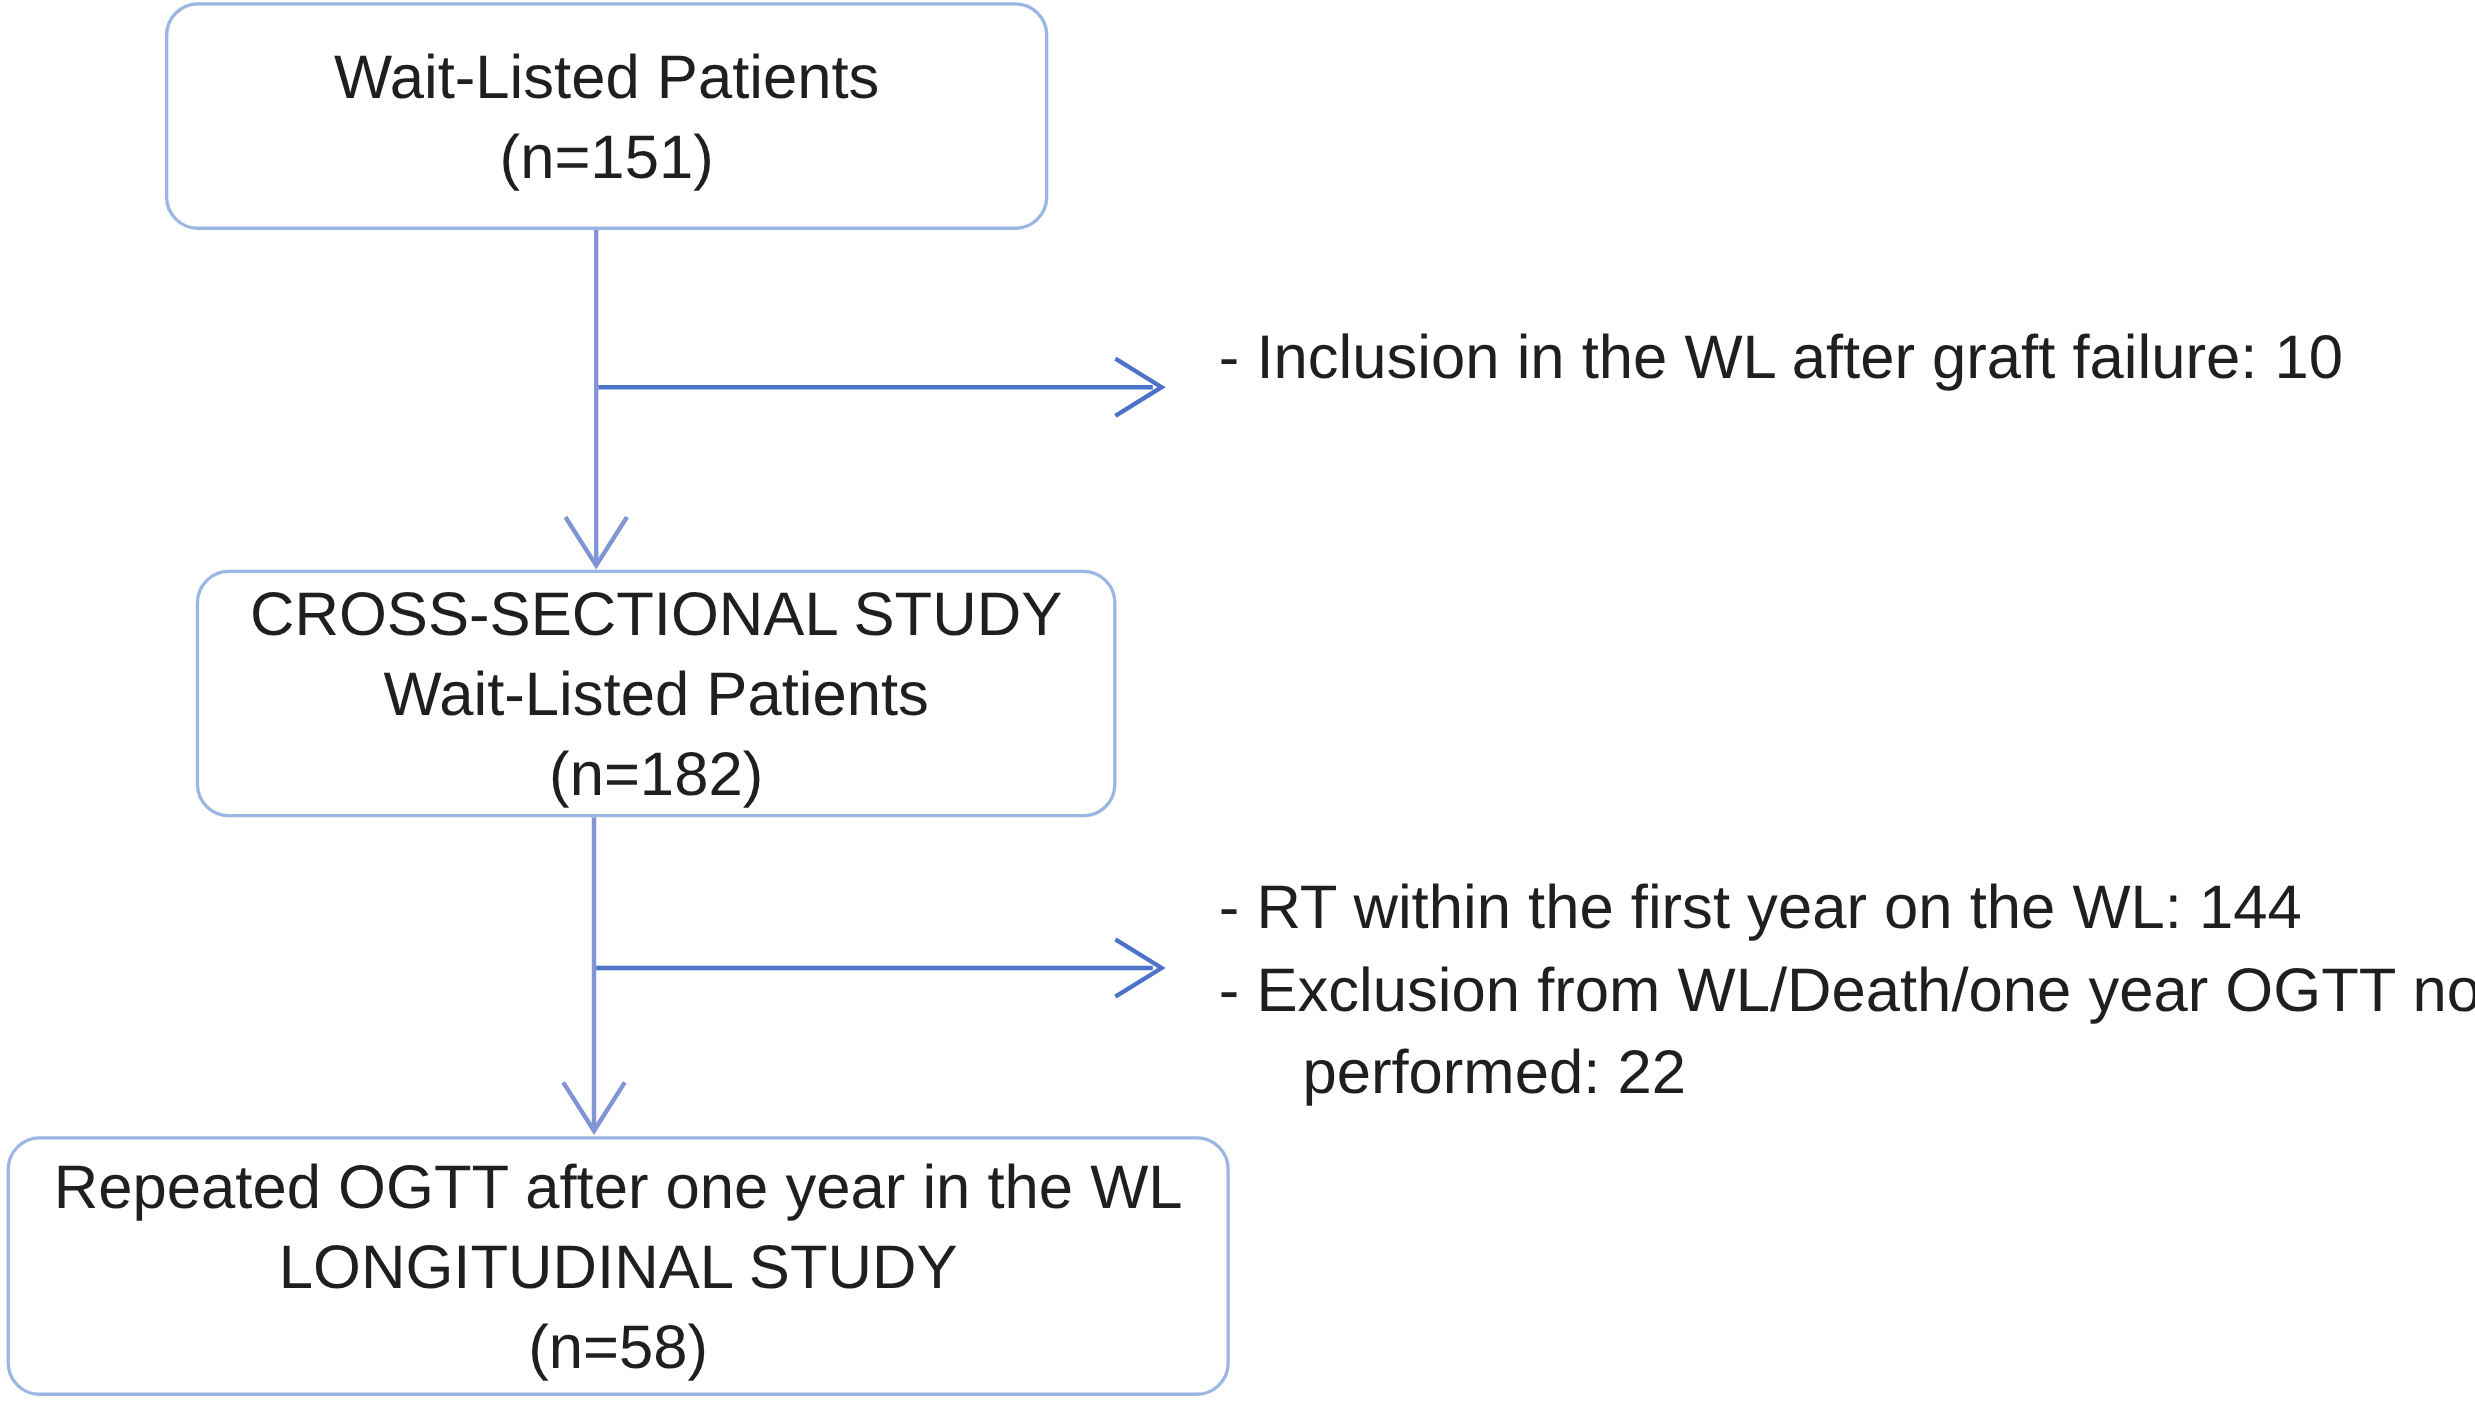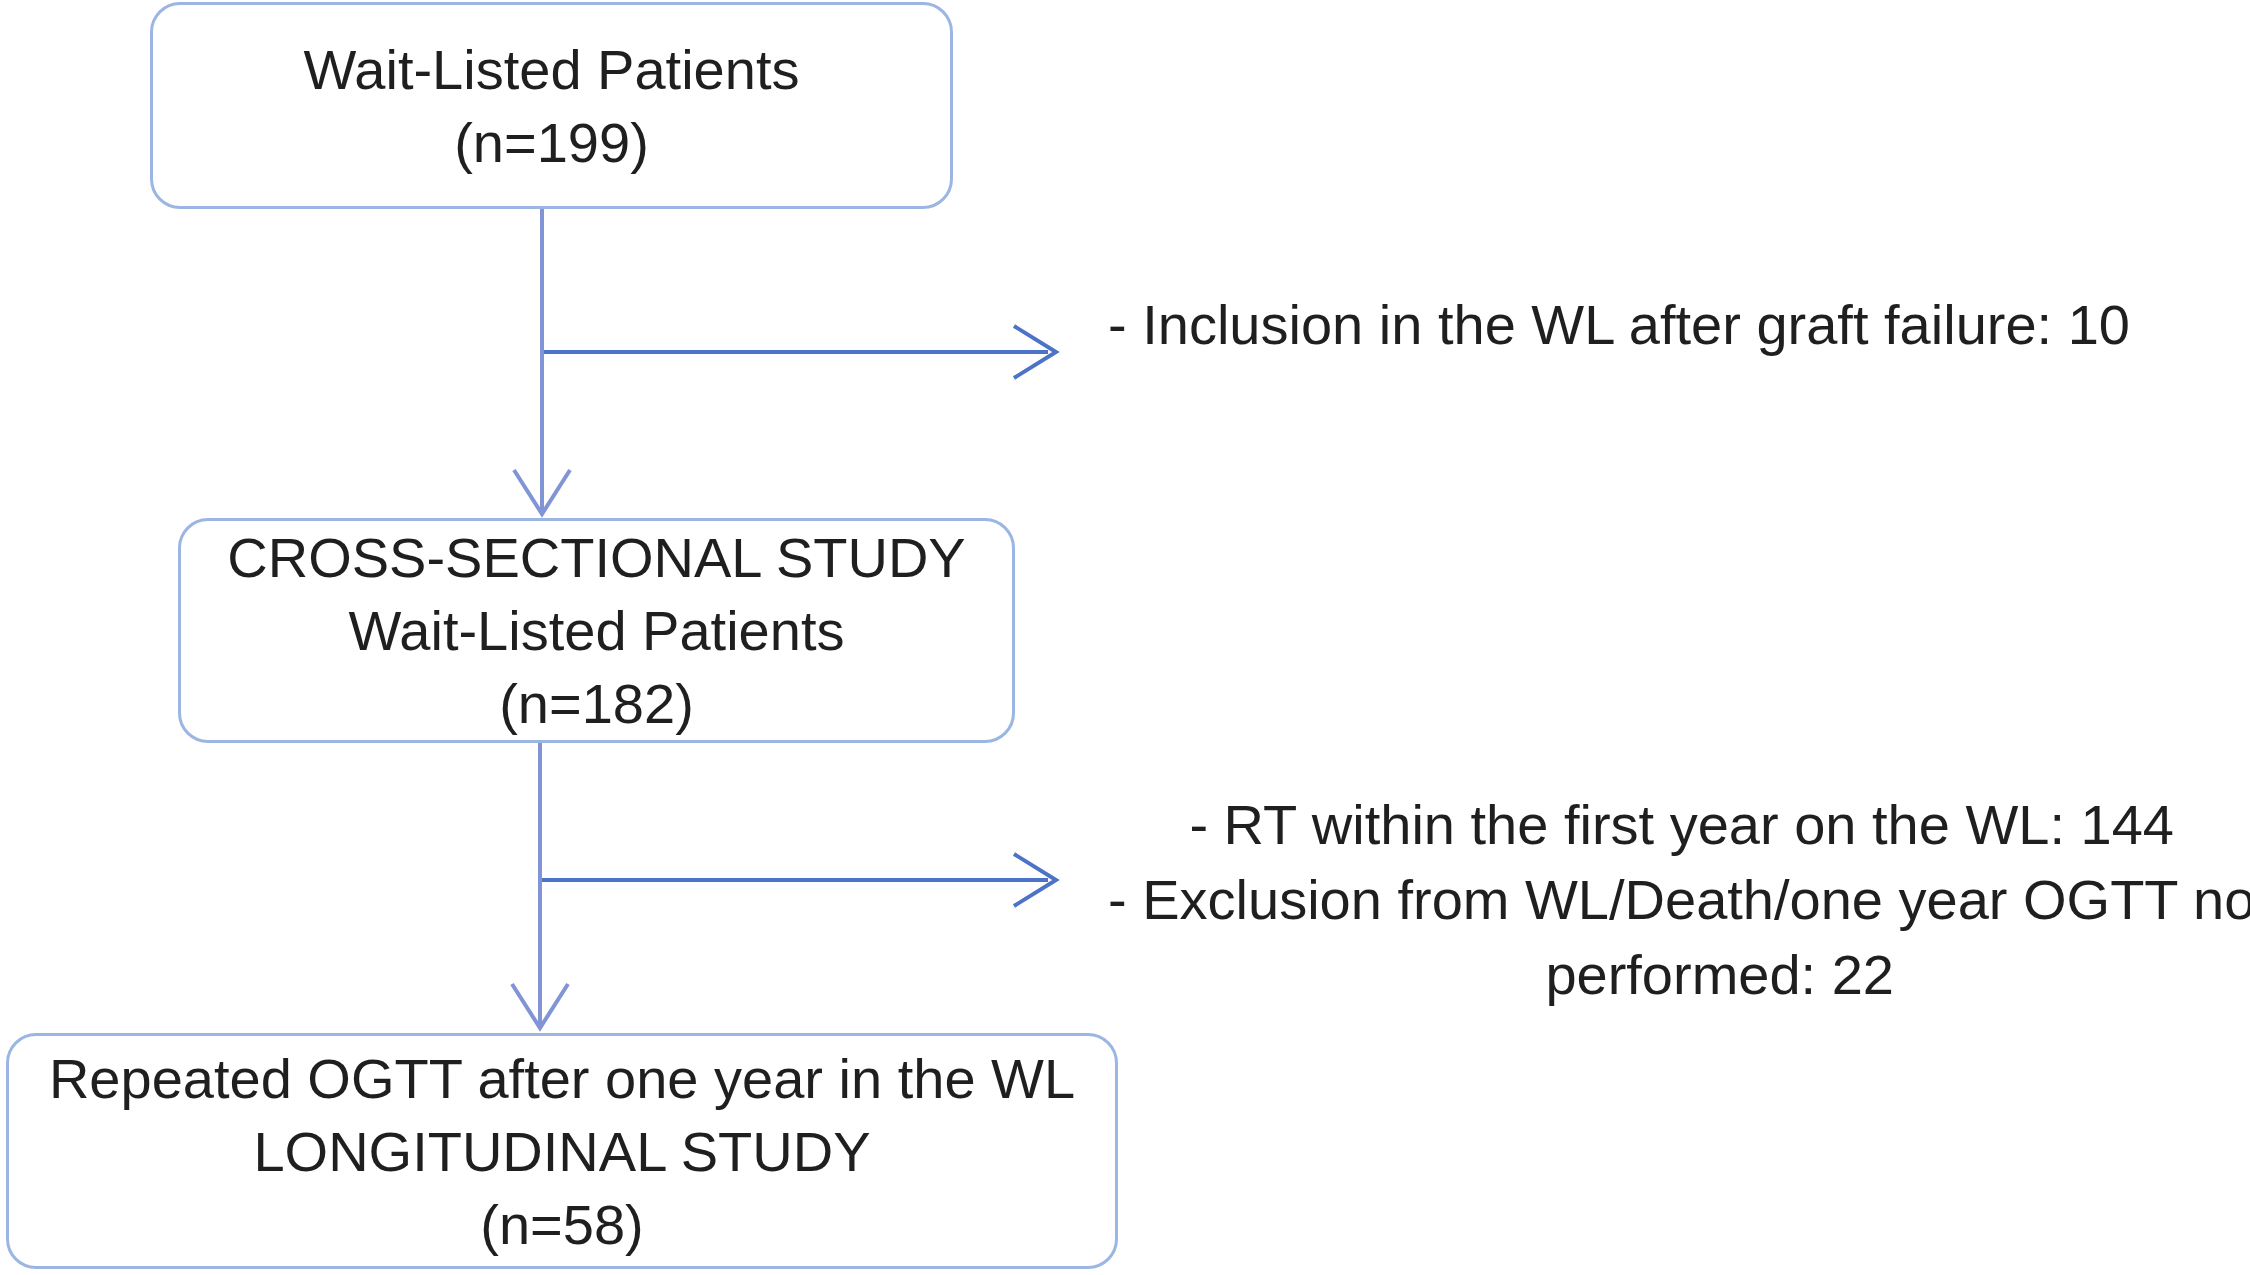--- a/index.html
+++ b/index.html
@@ -34,21 +34,21 @@
     z-index:2;
   }
   #box-1{left:150px;top:2px;width:803px;height:207px;}
   #box-2{left:146px;top:518px;width:837px;height:225px;margin-left:32px;}
   #box-3{left:6px;top:1033px;width:1112px;height:236px;}
   .side-note{
     position:absolute;
     left:1108px;
     font-size:56px;
     line-height:75px;
-    text-align:center;
+    text-align:left;
     z-index:2;
   }
   #note-1{top:287px;}
   #note-2{top:787px;}
   .note-line{white-space:nowrap;}
   .note-line.indented{padding-left:76px;}
   #connectors{
     position:absolute;left:0;top:0;width:2250px;height:1275px;
     z-index:1;
   }
@@ -74,21 +74,21 @@
       <path class="v" d="M512 984 L540 1028 L568 984"></path>
     </g>
     <g>
       <line class="h" x1="542" y1="880" x2="1048" y2="880"></line>
       <path class="h" d="M1014 854 L1056 880 L1014 906"></path>
     </g>
   </svg>
 
   <div id="box-1" class="flow-box">
     <div class="box-line">Wait-Listed Patients</div>
-    <div class="box-line">(n=199)</div>
+    <div class="box-line">(n=151)</div>
   </div>
 
   <div id="note-1" class="side-note">
     <div class="note-line">- Inclusion in the WL after graft failure: 10</div>
   </div>
 
   <div id="box-2" class="flow-box">
     <div class="box-line">CROSS-SECTIONAL STUDY</div>
     <div class="box-line">Wait-Listed Patients</div>
     <div class="box-line">(n=182)</div>

